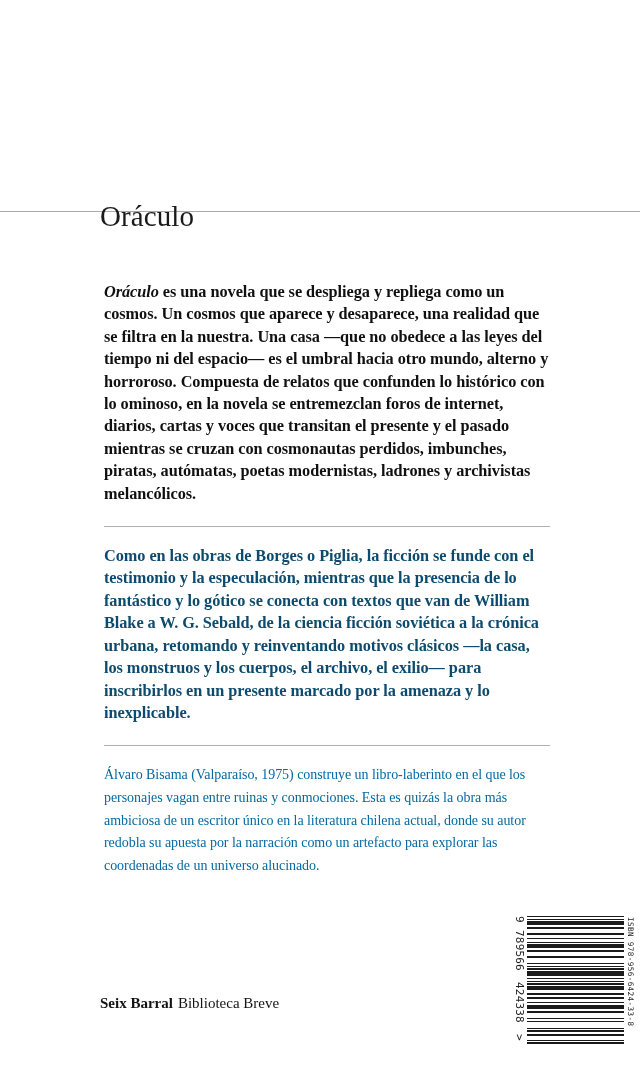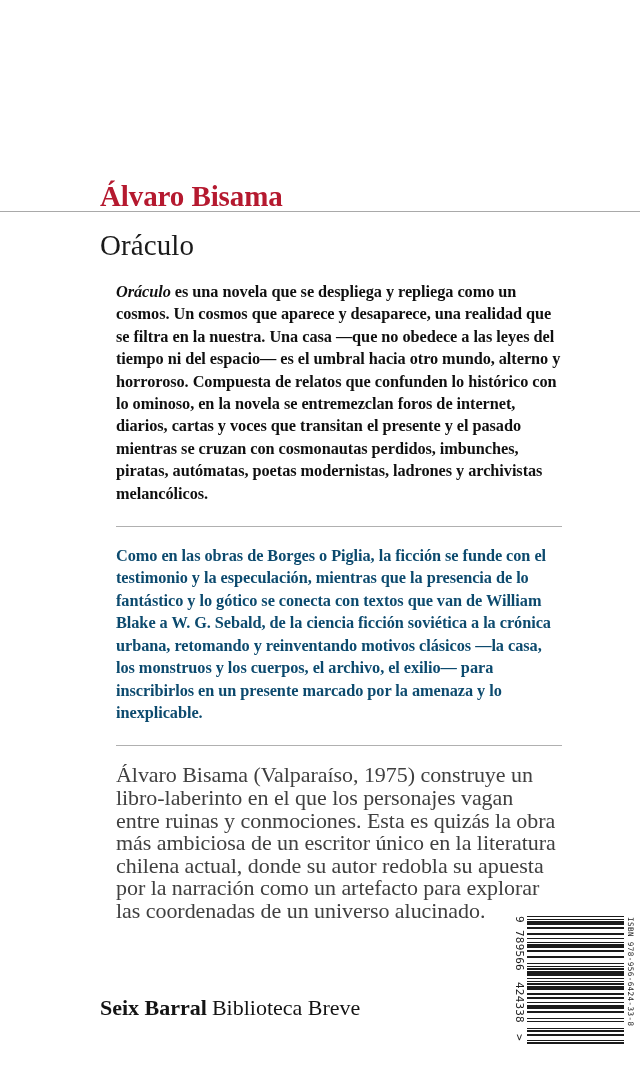--- a/index.html
+++ b/index.html
@@ -56,21 +56,21 @@
     font-weight: normal;
     color: #1a1a1a;
     line-height: 1.0;
     margin: 20px 0 0 0;
     letter-spacing: 0.1px;
   }
 
   
   .column {
     position: absolute;
-    left: 116px;
+    left: 104px;
     top: 281px;
     width: 446px;
   }
 
   .rule-short {
     height: 1px;
     background: #b0b0b0;
     width: 100%;
     margin: 0;
   }
@@ -92,36 +92,36 @@
     font-weight: bold;
   }
 
   p.blurb-accent {
     font-weight: bold;
     color: #0c4a6e;
   }
 
   p.blurb-bio {
     font-weight: normal;
-    color: #404040;
-    font-size: 22px;
+    color: #0369a1;
+    font-size: 14px;
     line-height: 22.6px;
   }
 
   .gap-before-rule-1 { height: 21px; }
   .gap-after-rule-1  { height: 18px; }
   .gap-before-rule-2 { height: 21px; }
   .gap-after-rule-2  { height: 18px; }
 
   
   .imprint {
     position: absolute;
     left: 100px;
     top: 995px;
-    font-size: 22px;
+    font-size: 15px;
     color: #141414;
     white-space: nowrap;
   }
   .imprint .imprint-brand {
     font-weight: bold;
   }
   .imprint .imprint-collection {
     font-weight: normal;
     margin-left: 5px;
   }
@@ -186,21 +186,20 @@
   .bc-digits .d-term  { position: absolute; left: 118px; bottom: 0; }
 </style>
 </head>
 <body>
 
 <div class="page">
 
   <div class="rule-full"></div>
 
   <div class="heading">
-    <div class="author-name">Álvaro Bisama</div>
     <div class="book-title">Oráculo</div>
   </div>
 
   <div class="column">
 
     <p class="blurb blurb-primary"><span class="lead-title">Oráculo</span><span> es una novela que se despliega y repliega como un cosmos. Un cosmos que aparece y desaparece, una realidad que se filtra en la nuestra. Una casa —que no obedece a las leyes del tiempo ni del espacio— es el umbral hacia otro mundo, alterno y horroroso. Compuesta de relatos que confunden lo histórico con lo ominoso, en la novela se entremezclan foros de internet, diarios, cartas y voces que transitan el presente y el pasado mientras se cruzan con cosmonautas perdidos, imbunches, piratas, autómatas, poetas modernistas, ladrones y archivistas melancólicos.</span></p>
 
     <div class="gap-before-rule-1"></div>
     <div class="rule-short"></div>
     <div class="gap-after-rule-1"></div>

